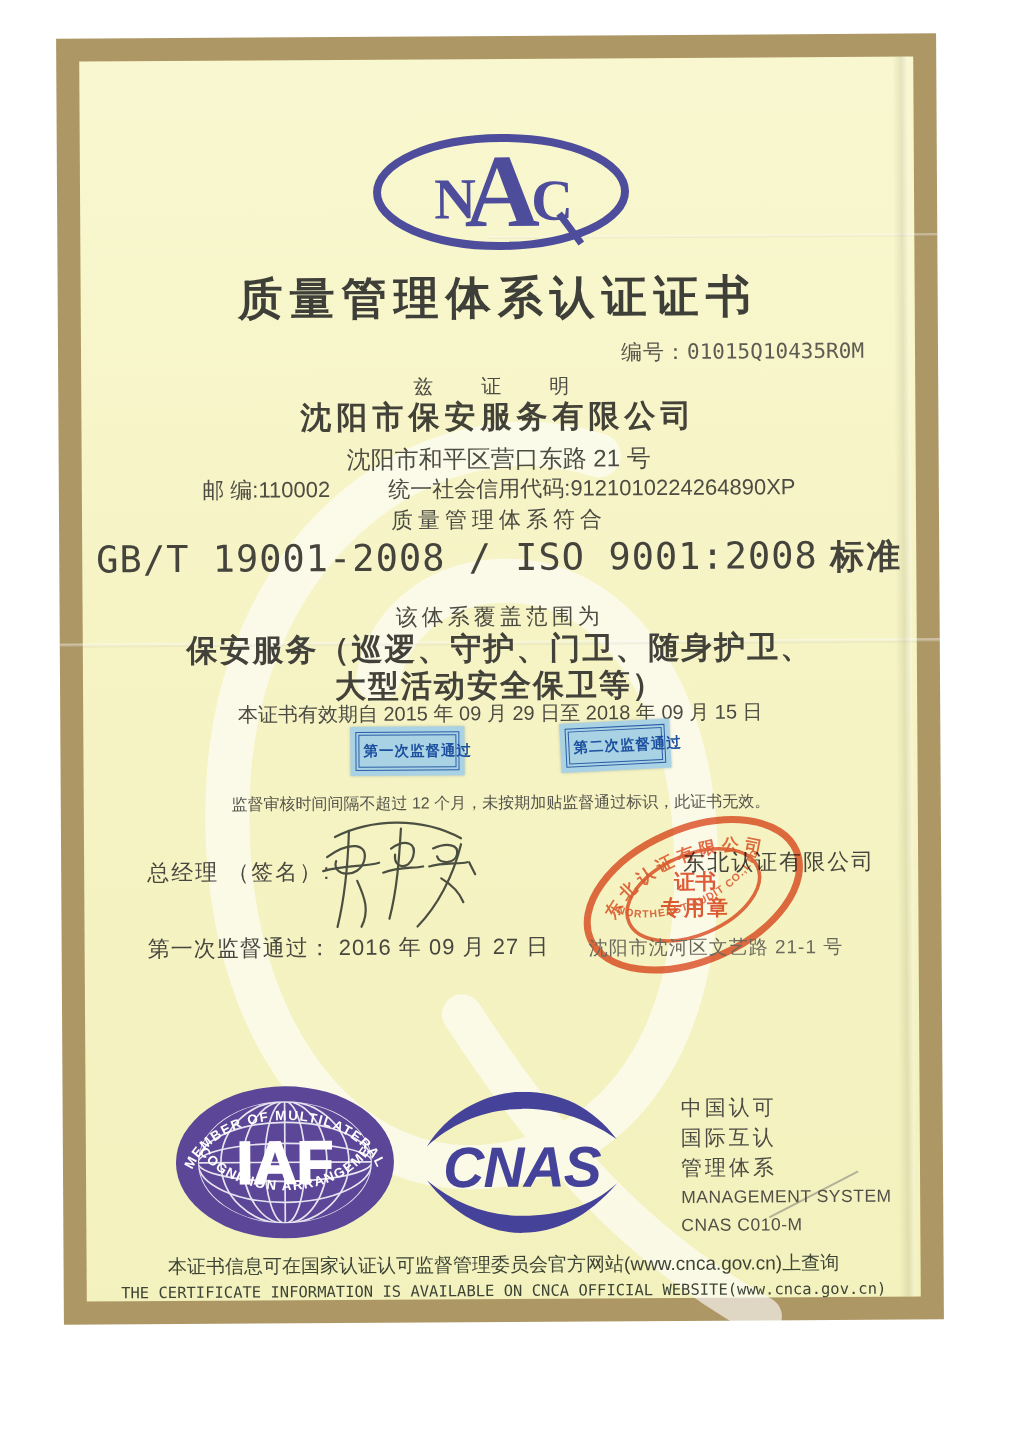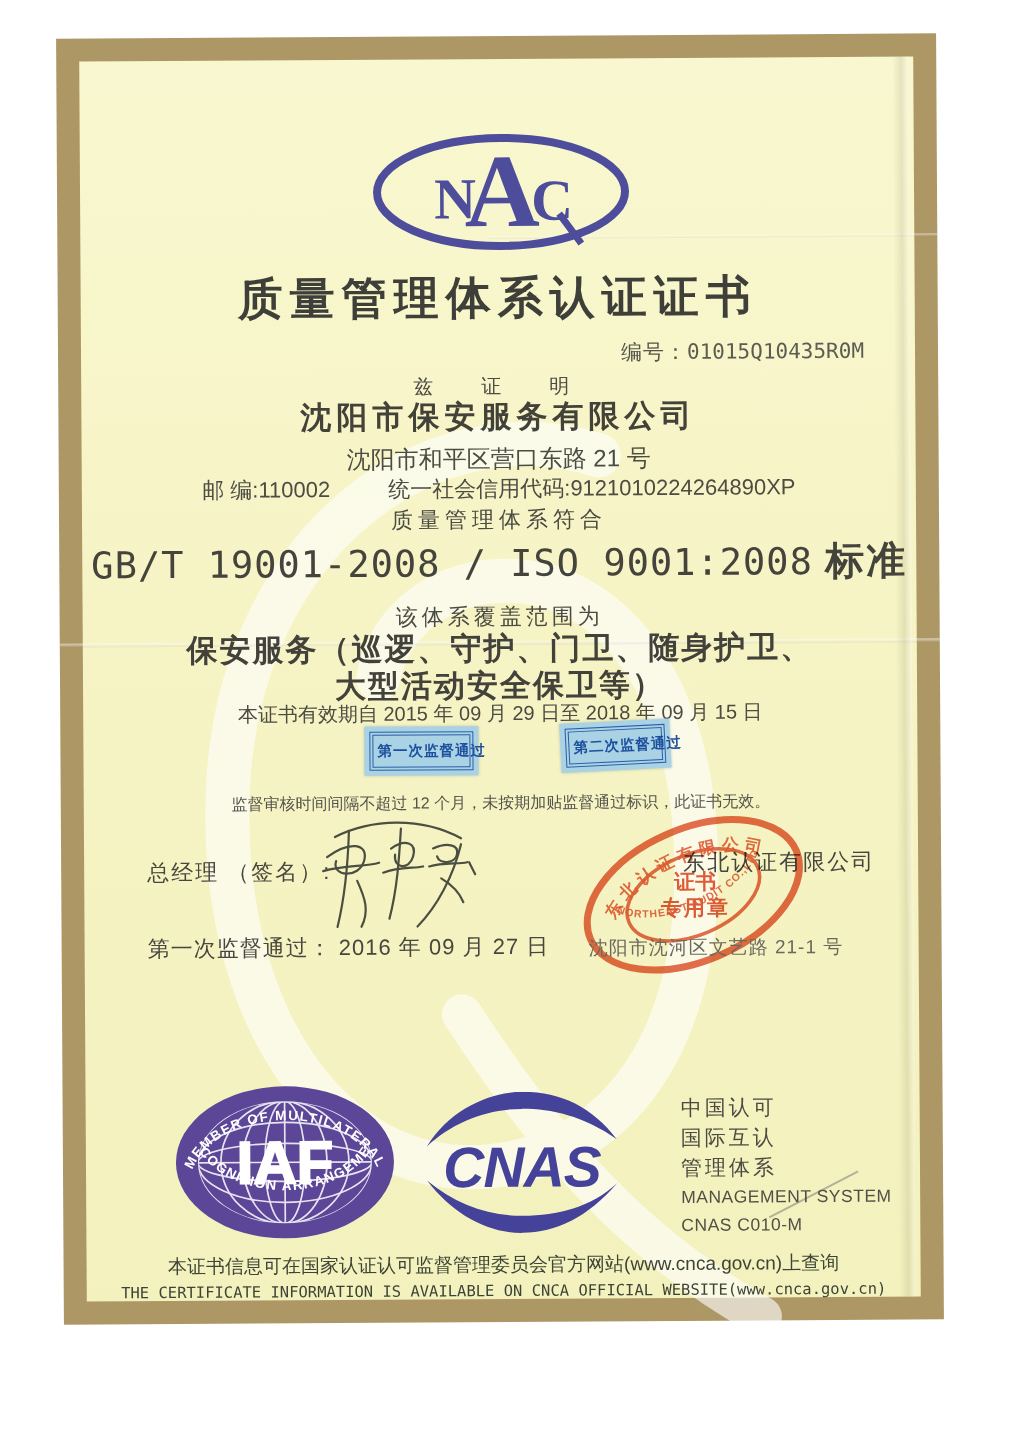--- a/index.html
+++ b/index.html
@@ -42,31 +42,31 @@
     letter-spacing:14px;color:#4c4c44;}
   .company{left:0;top:360px;width:880px;text-align:center;font-size:31px;
     font-weight:700;letter-spacing:5px;color:#434239;}
   .address{left:0;top:407px;width:880px;text-align:center;font-size:24px;color:#4d4c43;}
   .postal-row{left:0;top:438px;width:880px;display:flex;justify-content:center;gap:58px;
     font-size:22px;color:#4d4c43;}
   .conform{left:0;top:469px;width:880px;text-align:center;font-size:22px;
     letter-spacing:5px;color:#4c4b42;}
   .standard{left:0;top:500px;width:880px;text-align:center;color:#45443c;}
   .standard .latin{font-family:"DejaVu Sans Mono", monospace;font-size:37px;letter-spacing:1px;}
-  .standard .cjk{font-size:39px;font-weight:600;letter-spacing:2px;margin-left:8px;}
+  .standard .cjk{font-size:34px;font-weight:600;letter-spacing:2px;margin-left:8px;}
   .scope-intro{left:0;top:566px;width:880px;text-align:center;font-size:22px;
     letter-spacing:4px;color:#4c4b42;}
   .scope-1{left:0;top:592px;width:880px;text-align:center;font-size:31px;font-weight:700;
     letter-spacing:2px;color:#43423a;}
   .scope-2{left:0;top:629px;width:880px;text-align:center;font-size:31px;font-weight:700;
     letter-spacing:2px;color:#43423a;}
   .validity{left:0;top:664px;width:880px;text-align:center;font-size:20px;color:#4c4b42;}
   
   .sticker{background:#a9d3e4;padding:5px;box-shadow:0 0 3px rgba(60,90,140,.35);}
-  .sticker-first{left:304px;top:690px;width:104px;}
+  .sticker-first{left:290px;top:690px;width:104px;}
   .sticker-second{left:500px;top:686px;width:100px;transform:rotate(-2.5deg);}
   .sticker-mid{border:1.5px solid #2c5da7;padding:2px;}
   .sticker-inner{border:1.5px solid #2c5da7;padding:6px 4px;text-align:center;
     font-size:14.5px;font-weight:700;color:#1c4f9e;letter-spacing:1px;white-space:nowrap;}
   .note{left:0;top:757px;width:880px;text-align:center;font-size:16px;color:#55544b;}
   
   .sign-label{left:86px;top:820px;font-size:22px;letter-spacing:2px;color:#48473f;}
   .signature{left:250px;top:778px;}
   .issuer{left:622px;top:813px;font-size:22px;letter-spacing:2px;color:#46453d;}
   .issuer-stamp{left:512px;top:768px;mix-blend-mode:multiply;opacity:.92;}

